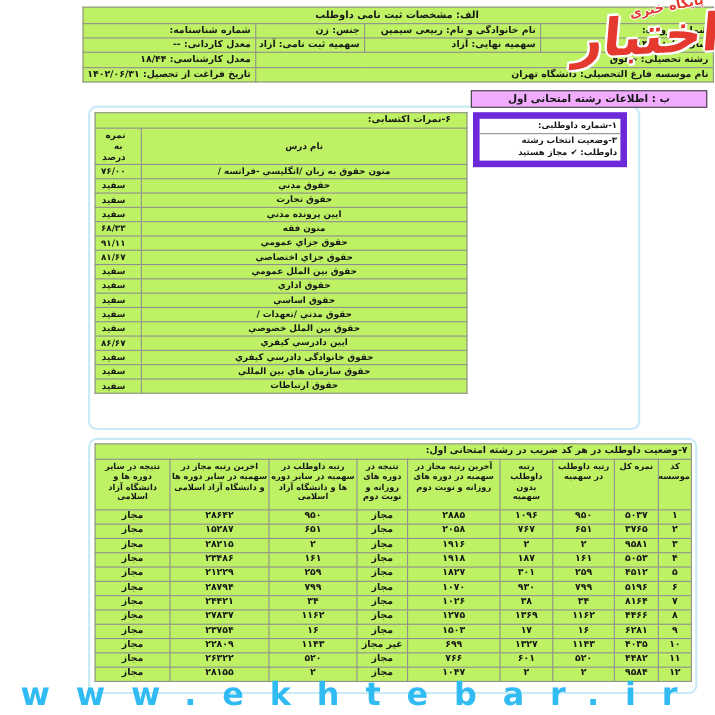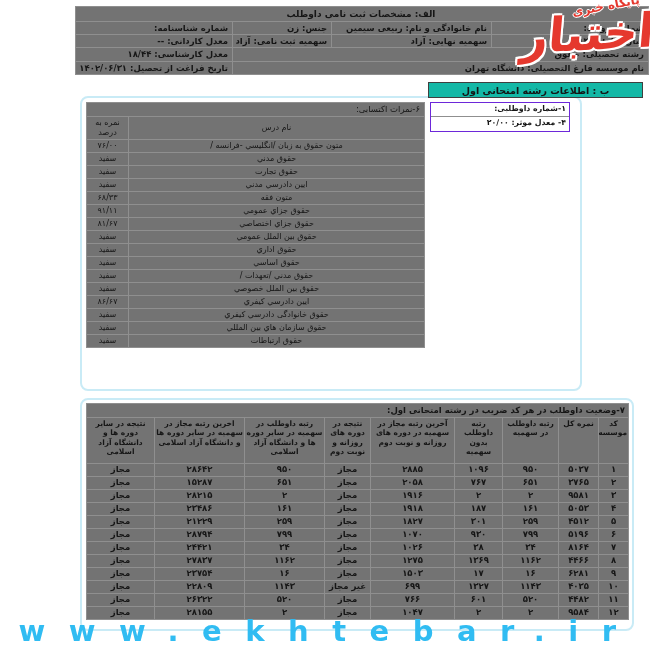--- a/index.html
+++ b/index.html
@@ -1,46 +1,46 @@
 <!DOCTYPE html>
 <html lang="fa" dir="rtl"><head>
 <meta charset="utf-8">
 <style>
   *{box-sizing:border-box;margin:0;padding:0;}
   html,body{width:650px;height:650px;}
   body{background:#fff;font-family:"DejaVu Sans",sans-serif;color:#161616;position:relative;overflow:hidden;}
   .abs{position:absolute;}
-  table{border-collapse:collapse;table-layout:fixed;background:#737373;}
+  table{border-collapse:collapse;table-layout:fixed;background:#bef264;}
   td,th{border:1px solid #8f8f8f;overflow:hidden;vertical-align:middle;}
 
   
   .tblA{left:75px;top:6px;width:573px;}
   .tblA td{font-size:8.5px;font-weight:bold;text-align:right;padding:1px 4px 1px 2px;height:13px;line-height:1.2;}
   .tblA td.ttl{text-align:center;height:15px;font-size:9px;}
 
   
-  .lblB{left:428px;top:82px;width:215px;height:16px;border:1px solid #3f3f3f;background:#14b8a6;z-index:3;
+  .lblB{left:428px;top:82px;width:215px;height:16px;border:1px solid #3f3f3f;background:#f0abfc;z-index:3;
         display:flex;align-items:center;justify-content:center;font-size:9.5px;font-weight:bold;}
 
   
   .panel{border:2px solid #c9ebf6;border-radius:8px;background:#fff;}
   .boxB{left:80px;top:96px;width:502px;height:295px;}
   .box7{left:80px;top:398px;width:554px;height:233px;}
 
   
-  .notes{left:430px;top:102px;width:140px;border:1px solid #6d28d9;background:#fff;z-index:2;
+  .notes{left:430px;top:102px;width:140px;border:6px solid #6d28d9;background:#fff;z-index:2;
          font-size:7.8px;line-height:1.32;}
   .notes .sec{padding:1px 3px 2px;}
   .notes .sec + .sec{border-top:1px solid #8f8f8f;}
   .notes b{font-weight:bold;}
   .notes .val{font-weight:bold;}
 
   
   .tbl6{left:86px;top:102px;width:338px;z-index:2;}
-  .tbl6 td,.tbl6 th{font-size:8px;font-weight:normal;text-align:center;padding:1px 4px;line-height:1.25;}
+  .tbl6 td,.tbl6 th{font-size:8px;font-weight:bold;text-align:center;padding:1px 14px;line-height:1.25;}
   .tbl6 td.ttl{text-align:right;font-size:8.5px;height:14px;}
   .tbl6 th{height:21px;}
 
   
   .tbl7{left:86px;top:403px;width:542px;z-index:2;}
   .tbl7 td.ttl{text-align:right;font-size:8.5px;font-weight:bold;height:14px;padding:1px 3px;}
   .tbl7 th{font-size:7.5px;font-weight:bold;text-align:center;padding:1px 1px;line-height:1.25;height:46px;vertical-align:top;}
   .tbl7 tr > td{font-size:8.5px;font-weight:bold;text-align:center;height:13px;padding:0 1px;line-height:1.1;}
 
   
@@ -93,21 +93,22 @@
 
 <div class="abs lblB">ب : اطلاعات رشته امتحانی اول</div>
 
 <div class="abs panel boxB"></div>
 
 <div class="abs notes">
   <div class="sec">
     <div><b>۱-شماره داوطلبی:</b></div>
   </div>
   <div class="sec">
-    <b>۴- معدل موثر: ۲۰/۰۰</b>
+    <b>۳-وضعیت انتخاب رشته داوطلب:</b>
+    <span class="val">✔ مجاز هستید</span>
   </div>
 </div>
 
 <table class="abs tbl6">
   <colgroup>
       <col style="width:296px">
       <col style="width:42px">
     </colgroup>
   <tbody>
       <tr>
@@ -125,21 +126,21 @@
       </tr>
       <tr>
         <td>حقوق مدني</td>
         <td>سفید</td>
       </tr>
       <tr>
         <td>حقوق تجارت</td>
         <td>سفید</td>
       </tr>
       <tr>
-        <td>ایین دادرسي مدني</td>
+        <td>ایین پرونده مدني</td>
         <td>سفید</td>
       </tr>
       <tr>
         <td>متون فقه</td>
         <td>۶۸/۳۳</td>
       </tr>
       <tr>
         <td>حقوق جزاي عمومي</td>
         <td>۹۱/۱۱</td>
       </tr>

